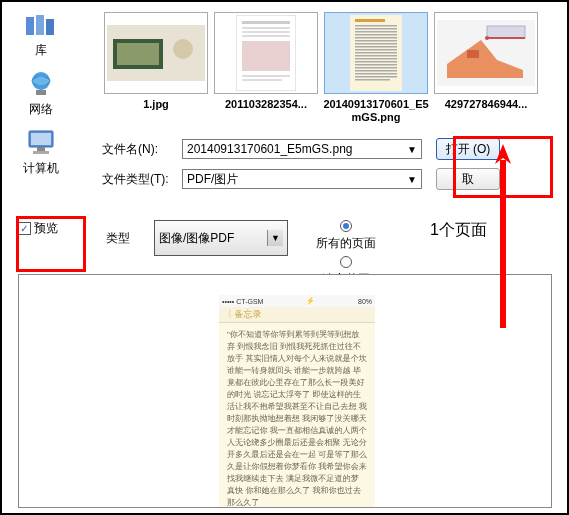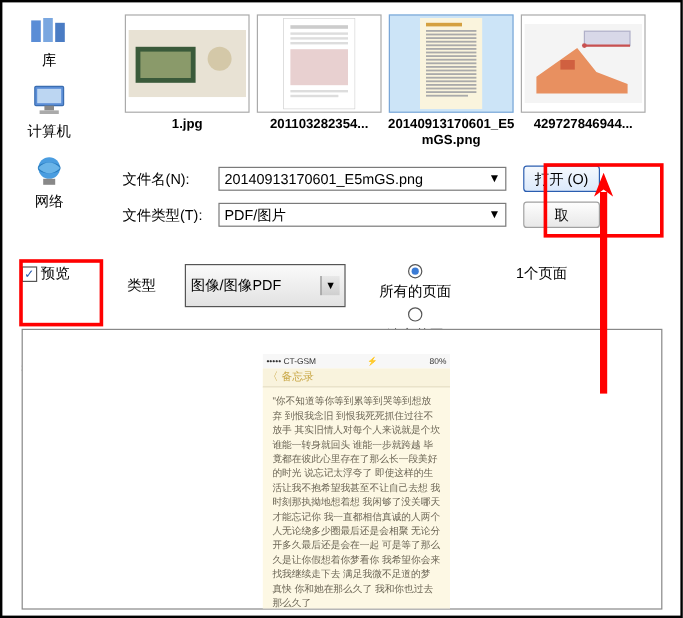--- a/index.html
+++ b/index.html
@@ -34,21 +34,21 @@
 .lower { position: absolute; left: 16px; top: 218px; right: 16px; }
 .options-row { display: flex; align-items: flex-start; gap: 14px; }
 .preview-chk { display: flex; align-items: center; gap: 3px; }
 .type-section { margin-left: 34px; display: flex; align-items: center; gap: 24px; }
 .type-combo { width: 134px; height: 36px; border: 1px solid #555; background: linear-gradient(#fafafa,#e2e2e2); font-size: 12px; display: flex; align-items: center; justify-content: space-between; padding: 0 4px; }
 .type-combo .arrow-box { width: 16px; height: 16px; background: linear-gradient(#e8e8e8,#cfcfcf); border-left: 1px solid #888; display: flex; align-items: center; justify-content: center; font-size: 9px; }
 .radio-col { margin-left: 14px; }
 .radio-row { display: flex; align-items: center; gap: 3px; margin-bottom: 4px; flex-direction: column; }
 .radio-dot { width: 12px; height: 12px; border: 1px solid #555; border-radius: 50%; display: inline-flex; align-items: center; justify-content: center; }
 .radio-dot.checked::after { content: ""; width: 6px; height: 6px; background: #3a7bd5; border-radius: 50%; }
-.page-count { margin-left: 40px; font-size: 12px; }
+.page-count { margin-left: 40px; font-size: 16px; }
 
 .preview-label2 { margin-top: 10px; font-size: 12px; }
 
 .preview-box { position: absolute; left: 16px; top: 272px; width: 534px; height: 234px; border: 1px solid #888; background: #fff; overflow: hidden; }
 .phone-preview { position: absolute; left: 200px; top: 20px; width: 156px; }
 .phone-status { height: 12px; background: #f7f7f7; font-size: 7px; display: flex; align-items: center; justify-content: space-between; padding: 0 3px; color: #333; }
 .phone-header { height: 16px; background: #f9f3dd; border-bottom: 1px solid #e0d9bd; display: flex; align-items: center; padding: 0 4px; font-size: 9px; color: #c9a745; }
 .phone-body { background: #fdf8e4; padding: 6px 8px; font-size: 8.1px; line-height: 12px; color: #6b6555; height: 186px; overflow: hidden; }
 .phone-footer { height: 16px; background: #fbf6e2; display: flex; justify-content: space-around; align-items: center; font-size: 11px; color: #c9a745; border-top: 1px solid #e0d9bd; }
 
@@ -65,39 +65,39 @@
         <svg width="34" height="24" viewBox="0 0 34 24">
             <rect x="2" y="4" width="8" height="18" fill="#5a8dd6"></rect>
             <rect x="12" y="2" width="8" height="20" fill="#7aa7e0"></rect>
             <rect x="22" y="6" width="8" height="16" fill="#4a7cc4"></rect>
           </svg>
       </div>
       <div class="sidebar-label">库</div>
     </div>
     <div class="sidebar-item">
       <div class="sidebar-icon">
+        <svg width="30" height="28" viewBox="0 0 30 28">
+            <circle cx="15" cy="11" r="9" fill="#4a9de0"></circle>
+            <ellipse cx="15" cy="11" rx="9" ry="4" fill="none" stroke="#2a7dc0"></ellipse>
+            <path d="M6 11 Q15 2 24 11 Q15 20 6 11" fill="#6ab4e8"></path>
+            <rect x="10" y="20" width="10" height="5" fill="#888"></rect>
+          </svg>
+      </div>
+      <div class="sidebar-label">网络</div>
+    </div>
+    <div class="sidebar-item">
+      <div class="sidebar-icon">
         <svg width="32" height="28" viewBox="0 0 32 28">
             <rect x="4" y="2" width="24" height="16" rx="1" fill="#5a8dd6" stroke="#3a6db0"></rect>
             <rect x="6" y="4" width="20" height="12" fill="#bcd6f2"></rect>
             <rect x="12" y="18" width="8" height="4" fill="#888"></rect>
             <rect x="8" y="22" width="16" height="3" fill="#aaa"></rect>
           </svg>
       </div>
       <div class="sidebar-label">计算机</div>
-    </div>
-    <div class="sidebar-item">
-      <div class="sidebar-icon">
-        <svg width="30" height="28" viewBox="0 0 30 28">
-            <circle cx="15" cy="11" r="9" fill="#4a9de0"></circle>
-            <ellipse cx="15" cy="11" rx="9" ry="4" fill="none" stroke="#2a7dc0"></ellipse>
-            <path d="M6 11 Q15 2 24 11 Q15 20 6 11" fill="#6ab4e8"></path>
-            <rect x="10" y="20" width="10" height="5" fill="#888"></rect>
-          </svg>
-      </div>
-      <div class="sidebar-label">网络</div>
     </div>
   </div>
 
   <div class="file-area">
     <div class="thumb-row">
       <div class="thumb">
         <div class="thumb-box">
             <svg width="98" height="56">
               <rect width="98" height="56" fill="#e8e2d4"></rect>
               <rect x="6" y="14" width="50" height="30" fill="#3a5a3a"></rect>

